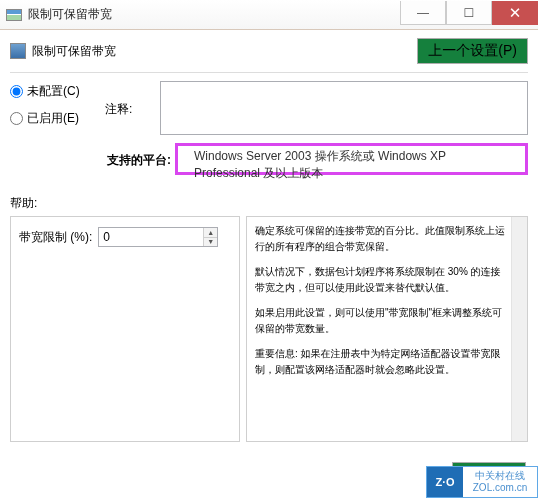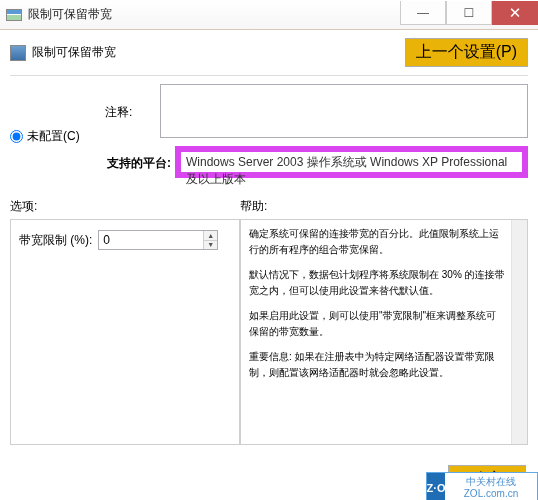--- a/index.html
+++ b/index.html
@@ -11,56 +11,56 @@
 .titlebar .win-btns { display: flex; }
 .titlebar .win-btn { width: 46px; height: 24px; margin-top: -3px; border: 1px solid #ccc; border-top: none; background: #fdfdfd; display: flex; align-items: center; justify-content: center; font-size: 12px; color: #555; }
 .titlebar .win-close { background: #c75050; color: #fff; border-color: #c75050; font-size: 15px; }
 
 .content { padding: 8px 10px 10px 10px; }
 
 .hdr { display: flex; align-items: center; margin-bottom: 8px; }
 .hdr .hdr-icon { width: 16px; height: 16px; border: 1px solid #888; background: linear-gradient(#6ea0d0, #3b6fa8); margin-right: 6px; }
 .hdr .hdr-title { font-size: 12px; }
 .hdr-nav { margin-left: auto; display: flex; gap: 6px; }
-.btn { border: 1px solid #adadad; background: #eab308; padding: 3px 10px; font-size: 16px; cursor: default; }
+.btn { border: 1px solid #adadad; background: #15803d; padding: 3px 10px; font-size: 14px; cursor: default; }
 
 .hr { border-top: 1px solid #ddd; margin: 6px 0 8px 0; }
 
 .cfg-block { display: flex; }
-.radios { width: 95px; display: flex; flex-direction: row; gap: 10px; padding-top: 2px; }
+.radios { width: 95px; display: flex; flex-direction: column; gap: 10px; padding-top: 2px; }
 .radio-row { display: flex; align-items: center; gap: 4px; }
 .radio-row input { margin: 0; }
 
 .right-col { flex: 1; }
 .field-row { display: flex; margin-bottom: 8px; align-items: center; }
 .field-lbl { width: 55px; padding-top: 2px; color: #000; }
 .comment-box { flex: 1; height: 54px; border: 1px solid #abadb3; background: #fff; }
-.platform-box { flex: 1; height: 32px; border: 6px solid #d946ef; background: #fff; padding: 2px 5px; font-size: 12px; color: #333; }
+.platform-box { flex: 1; height: 32px; border: 3px solid #d946ef; background: #fff; padding: 2px 16px; font-size: 12px; color: #333; }
 
 .lower-labels { display: flex; margin: 12px 0 4px 0; }
 .lower-labels .ll-left { width: 230px; }
 
-.lower { display: flex; }
+.lower { display: flex; gap: 6px; }
 .opt-panel { width: 230px; height: 226px; border: 1px solid #cfcfcf; padding: 10px 8px; }
 .opt-row { display: flex; align-items: center; gap: 6px; }
 .spinner { display: flex; border: 1px solid #abadb3; height: 20px; width: 120px; background: #fff; }
 .spinner input { border: none; width: 100%; padding: 0 4px; font-size: 12px; outline: none; }
 .spinner .sp-btns { width: 16px; display: flex; flex-direction: column; border-left: 1px solid #cfcfcf; }
 .spinner .sp-btns div { flex: 1; display: flex; align-items: center; justify-content: center; font-size: 7px; line-height: 1; background: #f3f3f3; color: #555; }
 .spinner .sp-btns div:first-child { border-bottom: 1px solid #cfcfcf; }
 
 .help-panel { flex: 1; height: 226px; border: 1px solid #cfcfcf; padding: 6px 8px; overflow: hidden; line-height: 1.55; font-size: 10px; color: #000; position: relative; }
 .help-scroll { position: absolute; right: 0; top: 0; bottom: 0; width: 16px; background: #f0f0f0; border-left: 1px solid #e3e3e3; }
 .help-body { padding-right: 14px; }
 .help-body p { margin-bottom: 10px; }
 
 .footer { display: flex; justify-content: flex-end; gap: 8px; padding: 10px 12px; position: relative; }
 
 .watermark { position: absolute; right: 0; bottom: 0; width: 112px; height: 32px; background: #fff; border: 1px solid #5fa8e6; display: flex; align-items: center; font-size: 10px; color: #4b90cf; overflow: hidden; }
-.watermark .z { background: #1f6db5; color: #fff; width: 18px; height: 100%; display: flex; align-items: center; justify-content: center; font-weight: bold; font-size: 11px; }
+.watermark .z { background: #1f6db5; color: #fff; width: 36px; height: 100%; display: flex; align-items: center; justify-content: center; font-weight: bold; font-size: 11px; }
 .watermark .zr { flex: 1; display: flex; flex-direction: column; align-items: center; justify-content: center; line-height: 1.2; }
 </style>
 </head>
 <body>
 
 <div class="titlebar">
   <div class="tb-icon"></div>
   <div class="title">限制可保留带宽</div>
   <div class="win-btns">
     <div class="win-btn">—</div>
@@ -80,36 +80,39 @@
   </div>
 
   <div class="hr"></div>
 
   <div class="cfg-block">
     <div class="radios">
       <label class="radio-row">
         <input type="radio" name="st" checked="" style="">
         <span>未配置(C)</span>
       </label>
+      <label class="radio-row">
+        <input type="radio" name="st" style="">
+        <span>已启用(E)</span>
+      </label>
     </div>
 
     <div class="right-col">
       <div class="field-row">
         <div class="field-lbl">注释:</div>
         <div class="comment-box"></div>
       </div>
       <div class="field-row">
         <div class="field-lbl" style="width:70px;text-align:right;padding-right:4px;font-weight:bold;">支持的平台:</div>
         <div class="platform-box">Windows Server 2003 操作系统或 Windows XP Professional 及以上版本</div>
       </div>
     </div>
   </div>
 
   <div class="lower-labels">
-    <div class="ll-left">选项:</div>
     <div>帮助:</div>
   </div>
 
   <div class="lower">
     <div class="opt-panel">
       <div class="opt-row">
         <span>带宽限制 (%):</span>
         <div class="spinner">
           <input type="text" value="0" style="">
           <div class="sp-btns">

